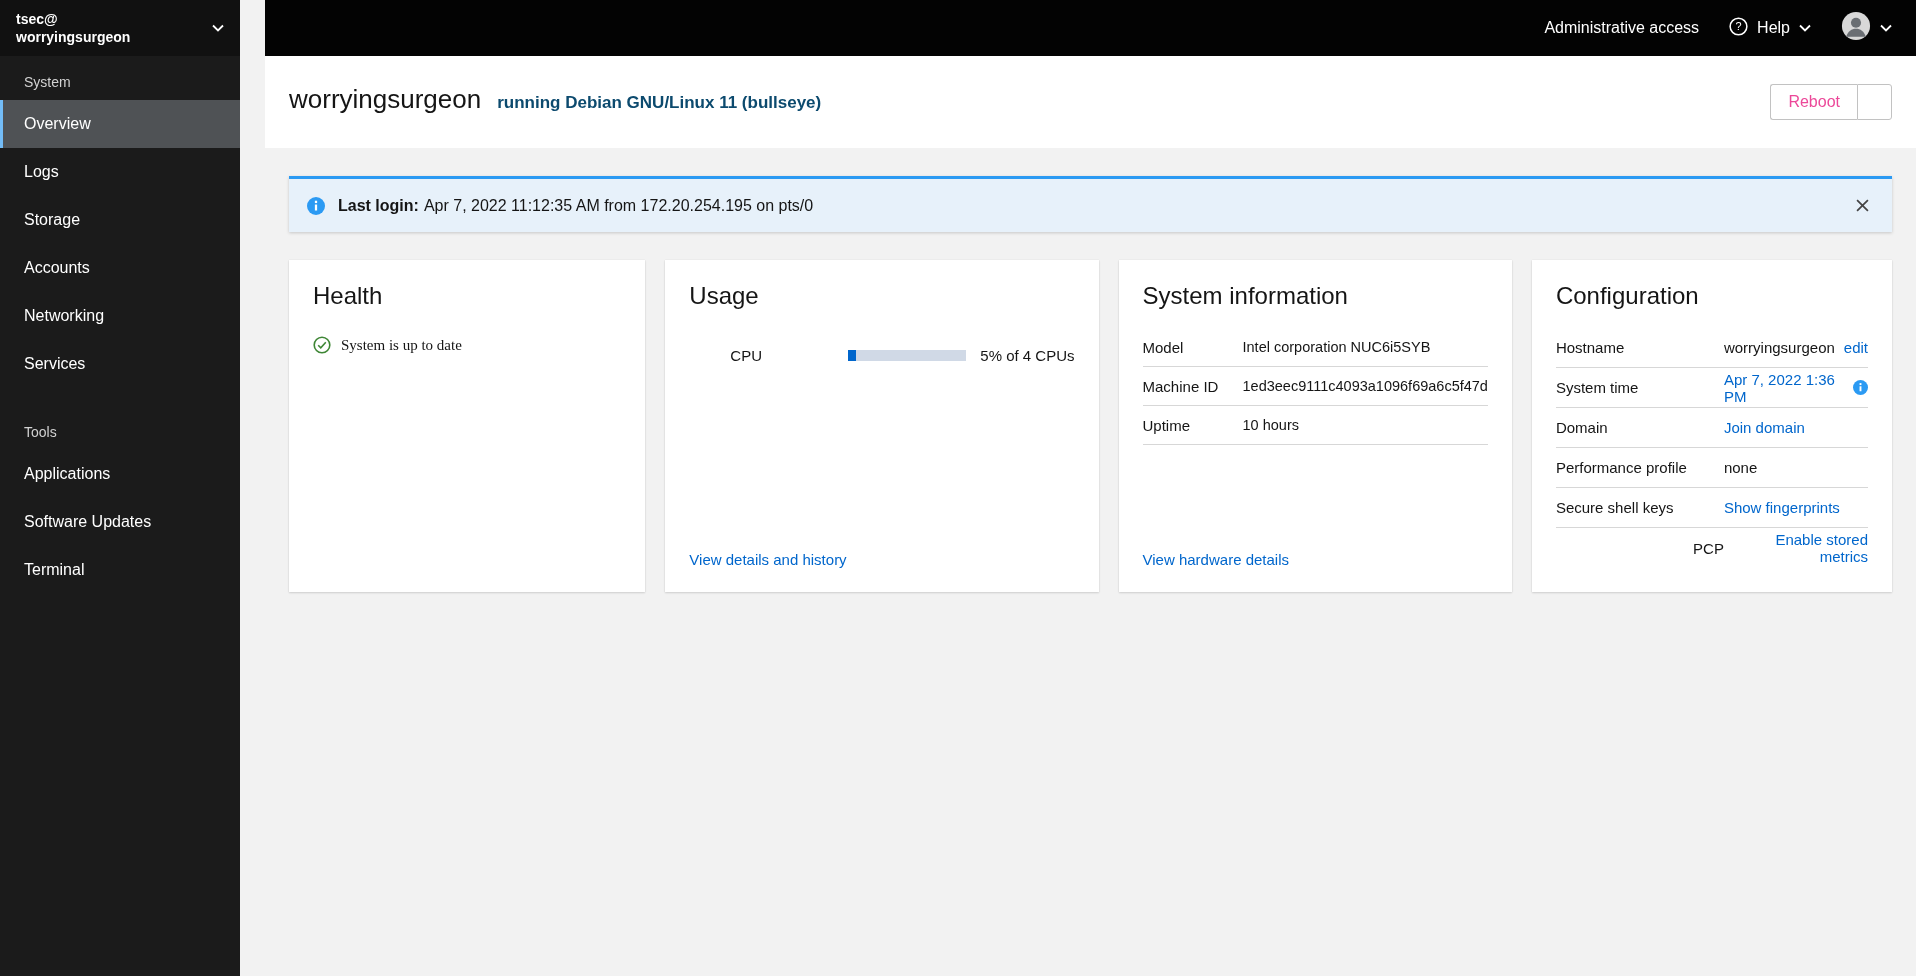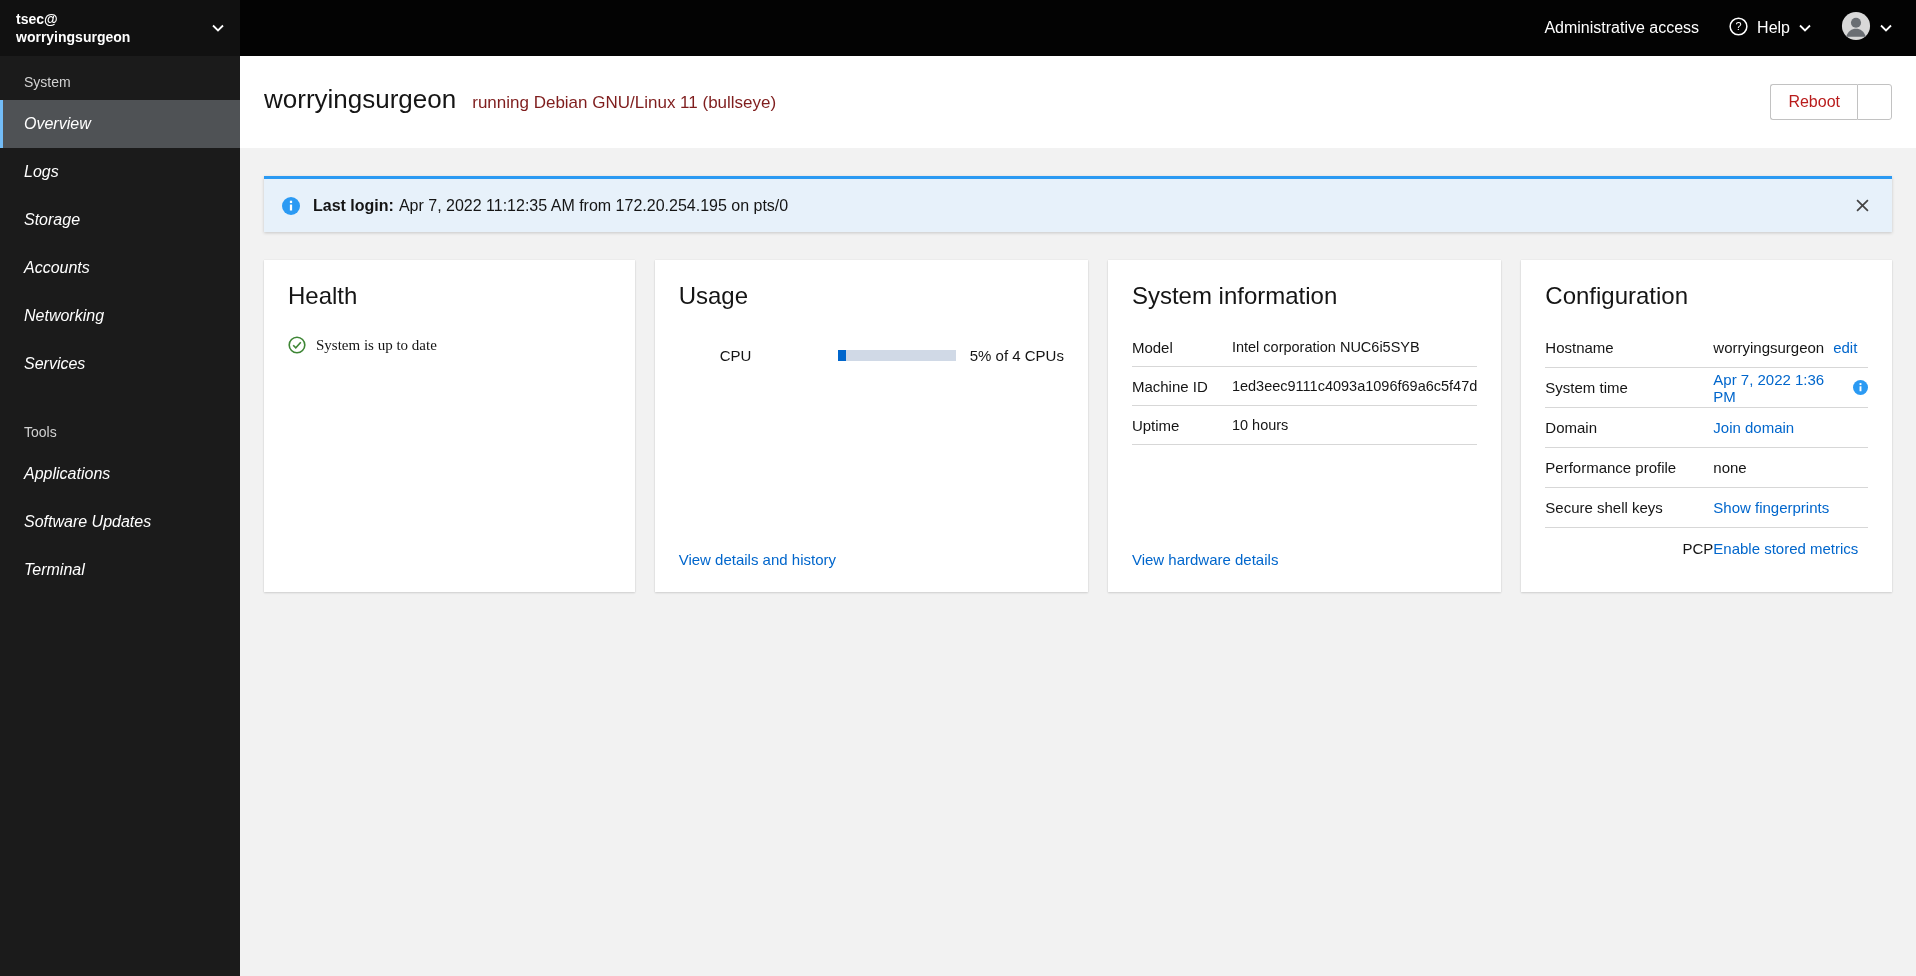--- a/index.html
+++ b/index.html
@@ -2,21 +2,21 @@
 <html><head>
 <meta charset="utf-8">
 <style>
   * { box-sizing: border-box; }
   html, body { margin: 0; padding: 0; }
   body {
     width: 1916px; height: 976px; overflow: hidden;
     font-family: "Liberation Sans", sans-serif;
     color: #151515; background: #f2f2f2;
   }
-  .app { display: flex; width: 100%; height: 100%; }
+  .app { display: flex; width: 100%; height: 100%; gap: 25px; }
 
   
   .sidebar { width: 240px; min-width: 240px; background: #1b1b1b; display: flex; flex-direction: column; }
   .user-toggle {
     display: flex; align-items: center; justify-content: space-between;
     background: #111111; border: none; width: 100%; height: 56px;
     padding: 8px 16px; cursor: pointer; color: #fff; text-align: left;
     font-family: inherit;
   }
   .user-lines { display: flex; flex-direction: column; line-height: 1.3; }
@@ -36,21 +36,21 @@
     color: #fff; font-size: 16px; font-family: inherit;
   }
   .search-input::placeholder { color: #c7c7c7; }
 
   .nav { padding-top: 4px; }
   .nav-section-label { color: #d2d2d2; font-size: 14px; padding: 14px 24px 10px; }
   .nav-section-label.second { margin-top: 22px; }
   .nav-item {
     display: block; color: #fff; font-size: 16px; line-height: 22px;
     text-decoration: none; padding: 13px 12px 13px 21px;
-    border-left: 3px solid transparent; cursor: pointer; font-style: italic;
+    border-left: 3px solid transparent; cursor: pointer;
   }
   .nav-item.current { background: #4f5255; border-left-color: #73bcf7; }
 
   
   .main { flex: 1; min-width: 0; display: flex; flex-direction: column; }
   .topbar {
     height: 56px; min-height: 56px; background: #030303; color: #fff;
     display: flex; align-items: center; justify-content: flex-end;
     padding: 0 24px; gap: 30px;
   }
@@ -60,26 +60,26 @@
     font-family: inherit; padding: 0;
   }
   .q-icon svg { width: 19px; height: 19px; }
   .avatar svg { width: 30px; height: 30px; }
 
   .page-header {
     background: #ffffff; padding: 28px 24px; display: flex;
     align-items: baseline; gap: 16px;
   }
   .page-title { margin: 0; font-size: 26px; font-weight: 400; color: #151515; }
-  .os-text { font-size: 17px; color: #7f1d1d; }
+  .os-text { font-size: 17px; color: #0c4a6e; font-weight: bold; }
   .header-actions { margin-left: auto; align-self: center; display: flex; }
   .reboot-main {
     background: #fff; border: 1px solid #c2c2c2; border-right: none;
     border-radius: 3px 0 0 3px; padding: 8px 17px; font-size: 16px;
-    color: #b91c1c; cursor: pointer; font-family: inherit;
+    color: #ec4899; cursor: pointer; font-family: inherit;
   }
   .reboot-caret {
     background: #fff; border: 1px solid #c2c2c2; border-radius: 0 3px 3px 0;
     padding: 8px 11px; cursor: pointer; display: inline-flex; align-items: center;
     color: #151515;
   }
   .reboot-caret svg { width: 11px; height: 7px; }
 
   .content { padding: 28px 24px; flex: 1; overflow: auto; }
 

